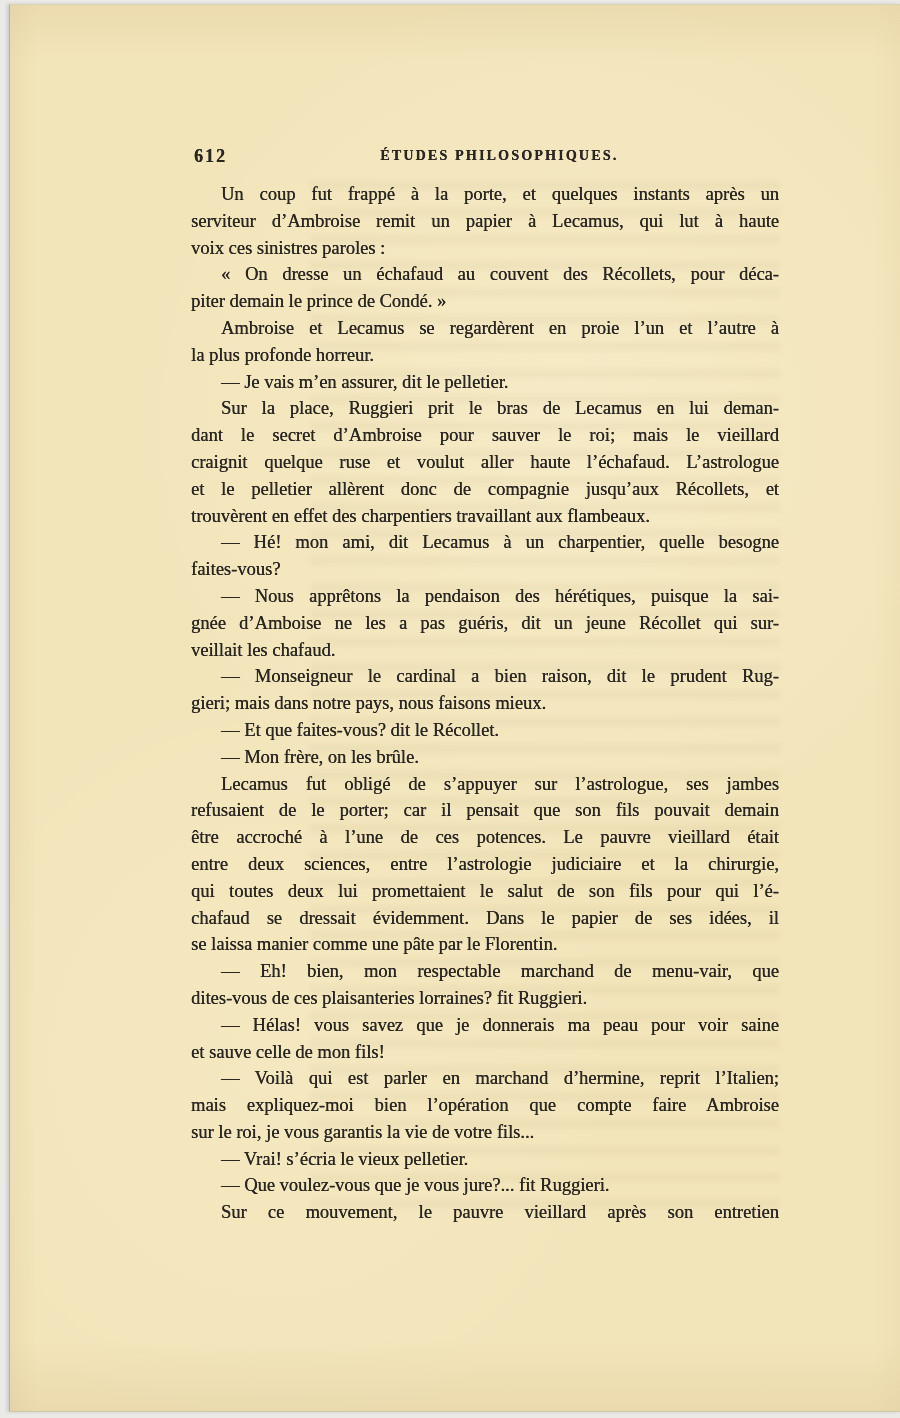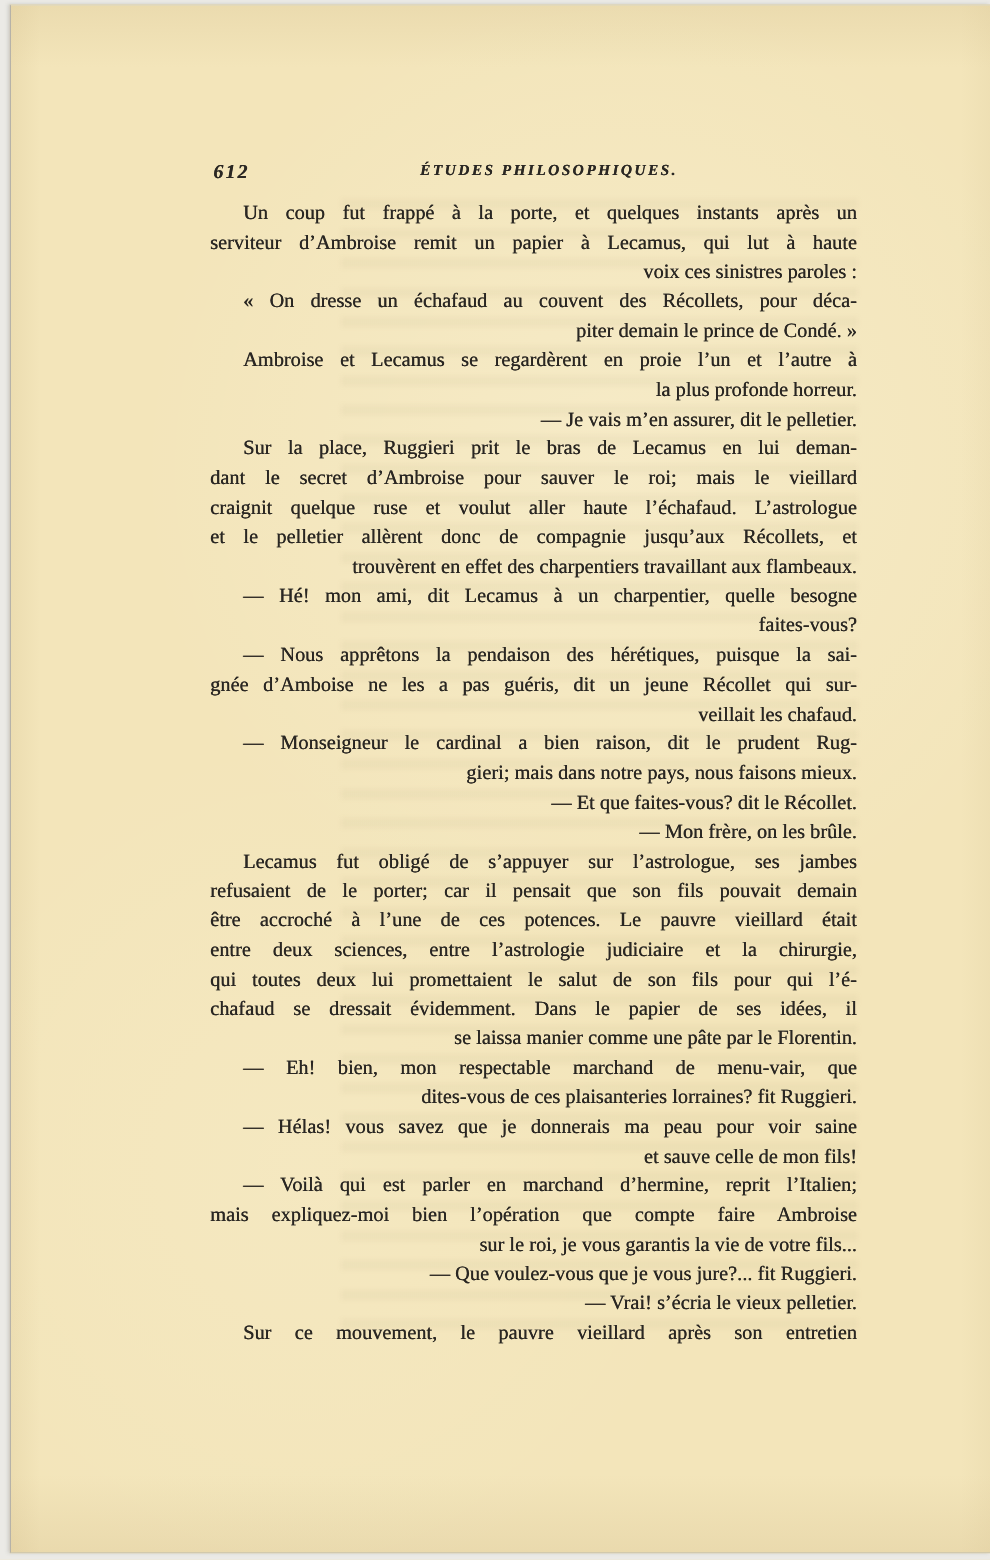--- a/index.html
+++ b/index.html
@@ -33,42 +33,41 @@
     position:absolute;top:176px;left:300px;width:470px;height:1045px;
     background:repeating-linear-gradient(180deg,
       rgba(128,110,70,0.05) 0px, rgba(128,110,70,0.05) 9px,
       rgba(128,110,70,0) 9px, rgba(128,110,70,0) 26.8px);
     filter:blur(2.5px);
     pointer-events:none;
   }
   .header{
     position:absolute;top:140px;left:181px;width:588px;height:22px;
     color:var(--ink);
-    font-style:italic;
   }
   .pagenum{
     position:absolute;left:3px;top:1px;
     font-size:18px;font-weight:700;letter-spacing:2px;
     text-shadow:0.2px 0 0 currentColor;
   }
   .running{
     position:absolute;left:50%;top:3px;transform:translateX(-44%);
     font-size:14px;font-weight:700;letter-spacing:2.2px;
     white-space:nowrap;
     text-shadow:0.2px 0 0 currentColor;
   }
   .body-block{
     position:absolute;top:176px;left:181px;width:588px;
     color:var(--ink);
   }
   .line{
     height:var(--lh);line-height:var(--lh);
     font-size:18.5px;
     overflow:hidden;
-    text-align:right;
+    text-align:left;
     text-shadow:0.25px 0 0 currentColor;
   }
   .line.just{text-align:justify;text-align-last:justify;}
   .line.indent{text-indent:30px;}
 </style>
 </head>
 <body>
 
 <div class="page">
   <div class="ghost"></div>
@@ -108,17 +107,17 @@
       <div class="line just">qui toutes deux lui promettaient le salut de son fils pour qui l’é-</div>
       <div class="line just">chafaud se dressait évidemment. Dans le papier de ses idées, il</div>
       <div class="line">se laissa manier comme une pâte par le Florentin.</div>
       <div class="line indent just">— Eh! bien, mon respectable marchand de menu-vair, que</div>
       <div class="line">dites-vous de ces plaisanteries lorraines? fit Ruggieri.</div>
       <div class="line indent just">— Hélas! vous savez que je donnerais ma peau pour voir saine</div>
       <div class="line">et sauve celle de mon fils!</div>
       <div class="line indent just">— Voilà qui est parler en marchand d’hermine, reprit l’Italien;</div>
       <div class="line just">mais expliquez-moi bien l’opération que compte faire Ambroise</div>
       <div class="line">sur le roi, je vous garantis la vie de votre fils...</div>
+      <div class="line indent">— Vrai! s’écria le vieux pelletier.</div>
       <div class="line indent">— Que voulez-vous que je vous jure?... fit Ruggieri.</div>
-      <div class="line indent">— Vrai! s’écria le vieux pelletier.</div>
       <div class="line indent just">Sur ce mouvement, le pauvre vieillard après son entretien</div>
     </div>
 </div>
 
 </body></html>

